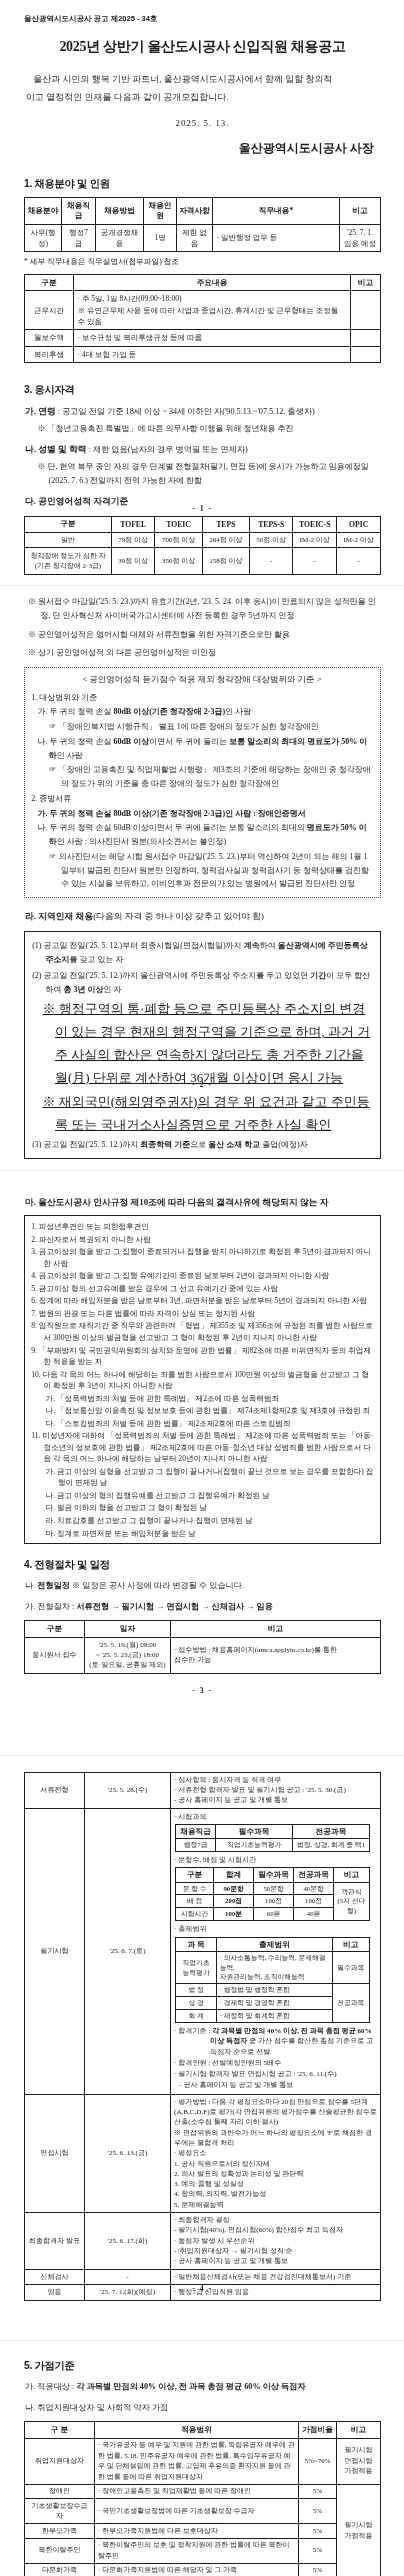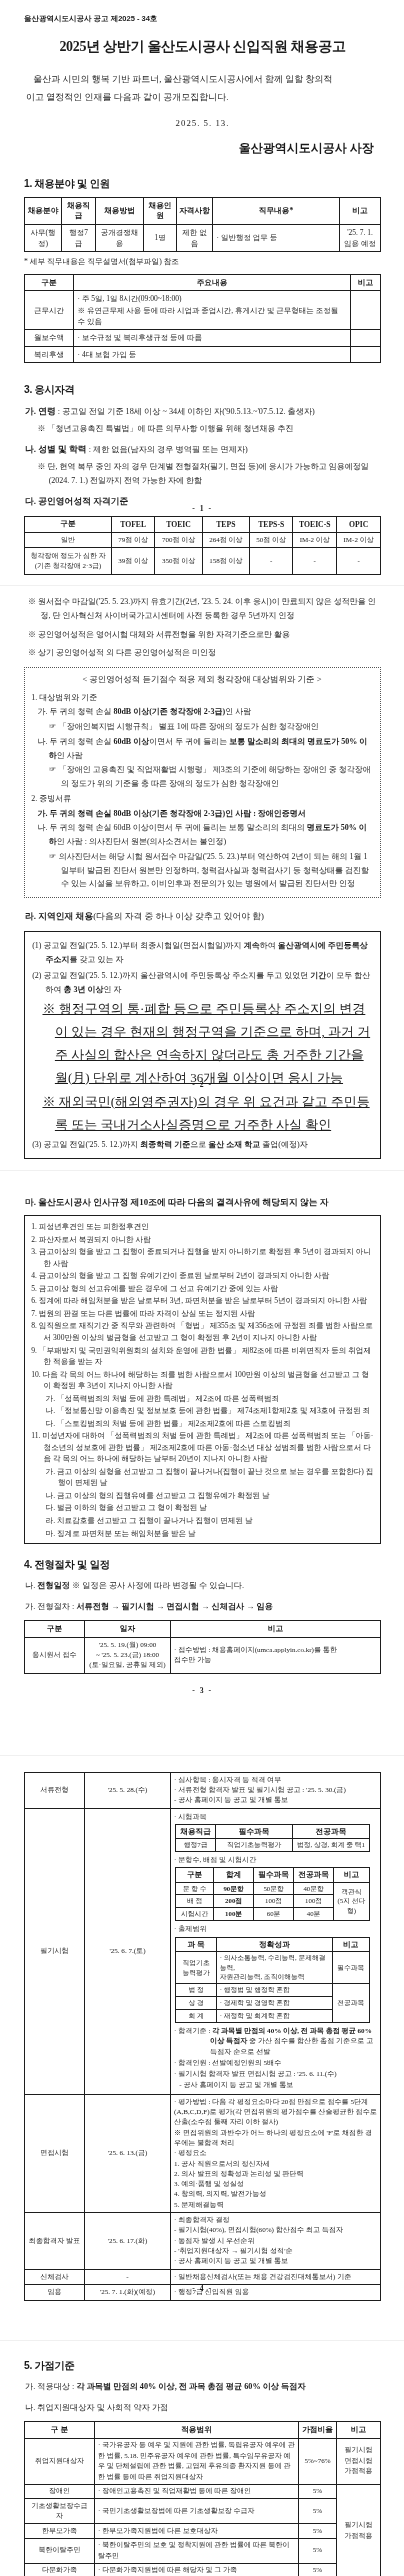--- a/index.html
+++ b/index.html
@@ -146,21 +146,21 @@
         <td class="pre">· 4대 보험 가입 등</td>
         <td></td>
       </tr>
     </tbody>
   </table>
 
   <h2 class="sec-title">3. 응시자격</h2>
   <p class="item"><b>가. 연령</b><span> : 공고일 전일 기준 18세 이상 ~ 34세 이하인 자('90.5.13.~'07.5.12. 출생자)</span></p>
   <p class="subnote">※ 「청년고용촉진 특별법」에 따른 의무사항 이행을 위해 청년채용 추진</p>
   <p class="item"><b>나. 성별 및 학력</b><span> : 제한 없음(남자의 경우 병역필 또는 면제자)</span></p>
-  <p class="subnote">※ 단, 현역 복무 중인 자의 경우 단계별 전형절차(필기, 면접 등)에 응시가 가능하고 임용예정일(2024. 7. 1.) 전일까지 전역 가능한 자에 한함</p>
+  <p class="subnote">※ 단, 현역 복무 중인 자의 경우 단계별 전형절차(필기, 면접 등)에 응시가 가능하고 임용예정일(2025. 7. 6.) 전일까지 전역 가능한 자에 한함</p>
   <p class="item"><b>다. 공인영어성적 자격기준</b></p>
   <table class="tbl" style="font-size:7px">
     <colgroup>
         <col style="width:87px">
         <col>
         <col>
         <col>
         <col>
         <col>
         <col>
@@ -370,21 +370,21 @@
           <div class="lead">· 출제범위</div>
           <table class="ntbl">
             <colgroup>
                 <col style="width:41px">
                 <col>
                 <col style="width:37px">
               </colgroup>
             <thead>
                 <tr>
               <th>과 목</th>
-              <th>정확성과</th>
+              <th>출제범위</th>
               <th>비고</th>
             </tr>
               </thead>
             <tbody>
               <tr>
                 <td class="c pre">직업기초
 능력평가</td>
                 <td class="pre">· 의사소통능력, 수리능력, 문제해결능력,
 자원관리능력, 조직이해능력</td>
                 <td class="c">필수과목</td>

